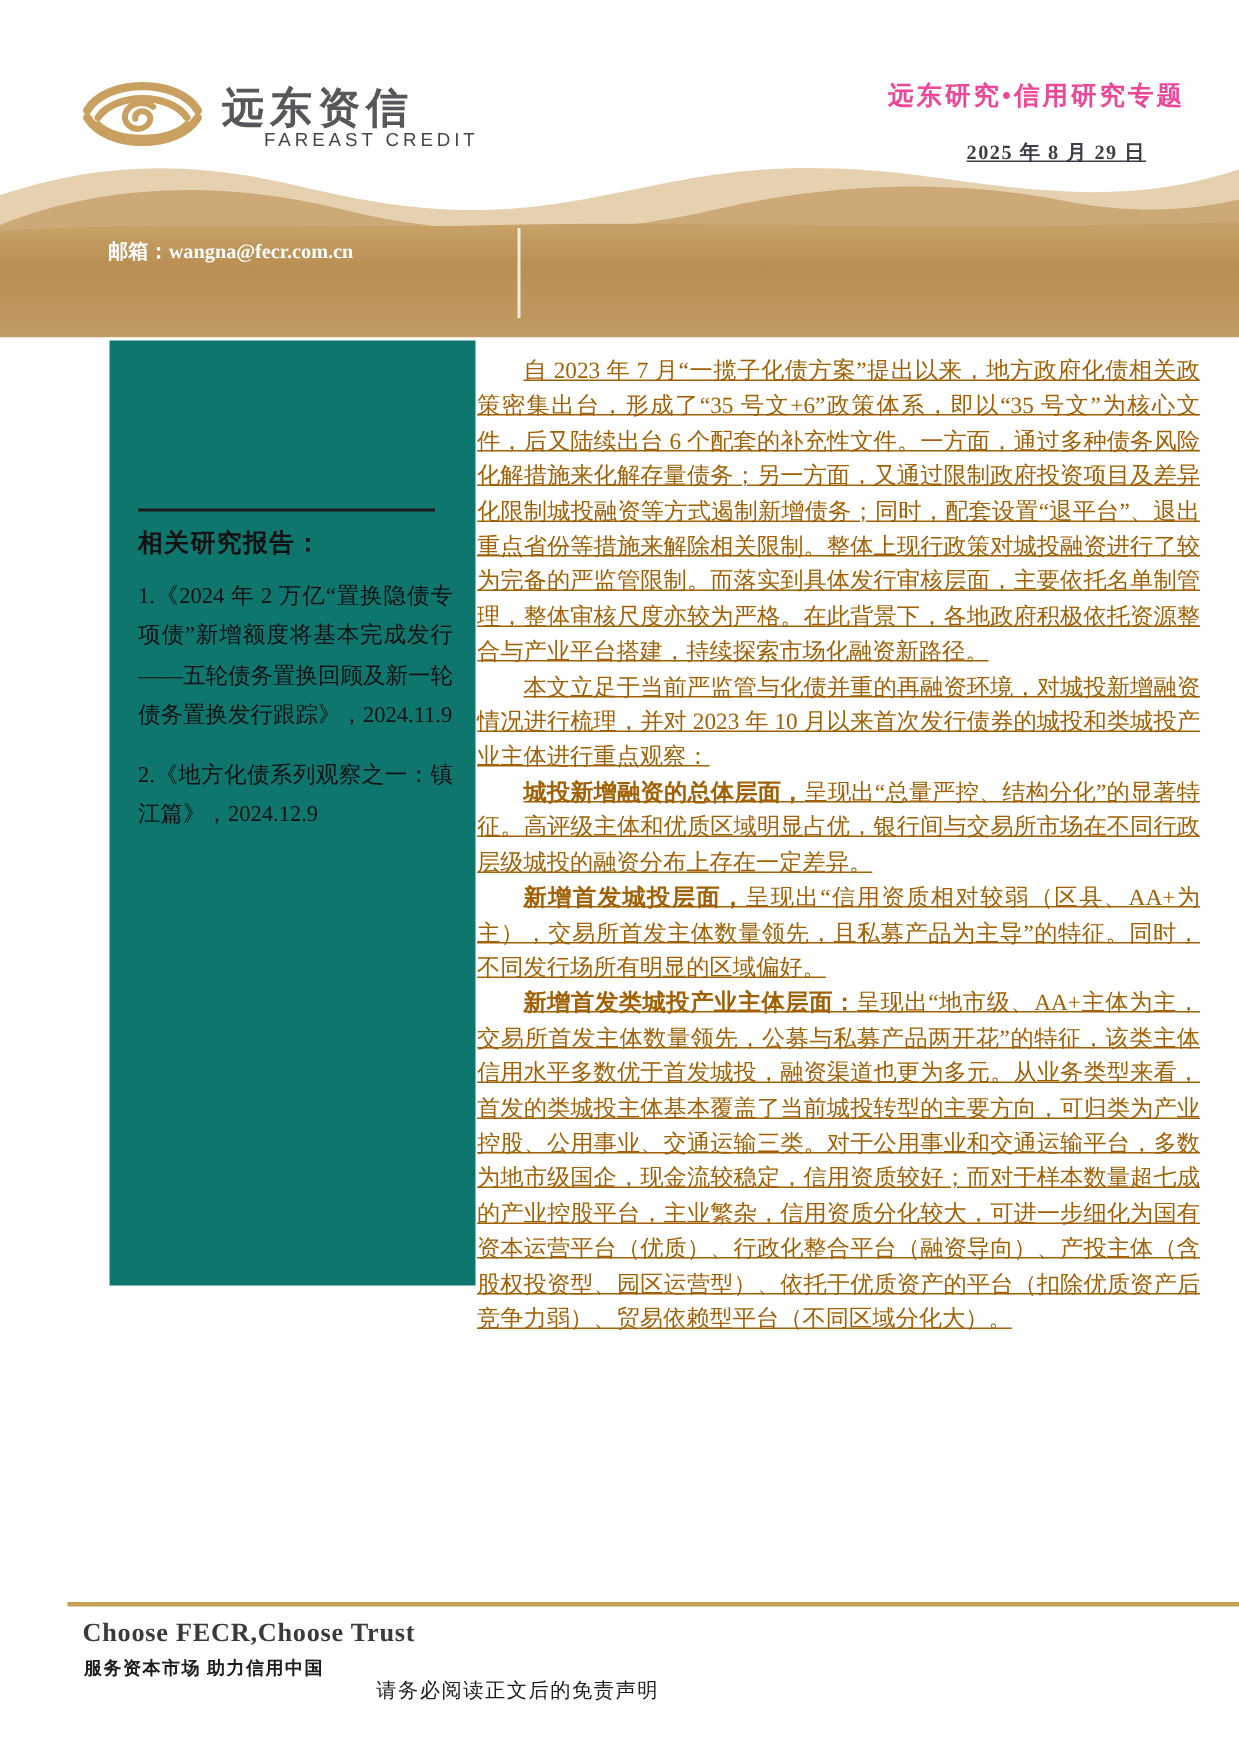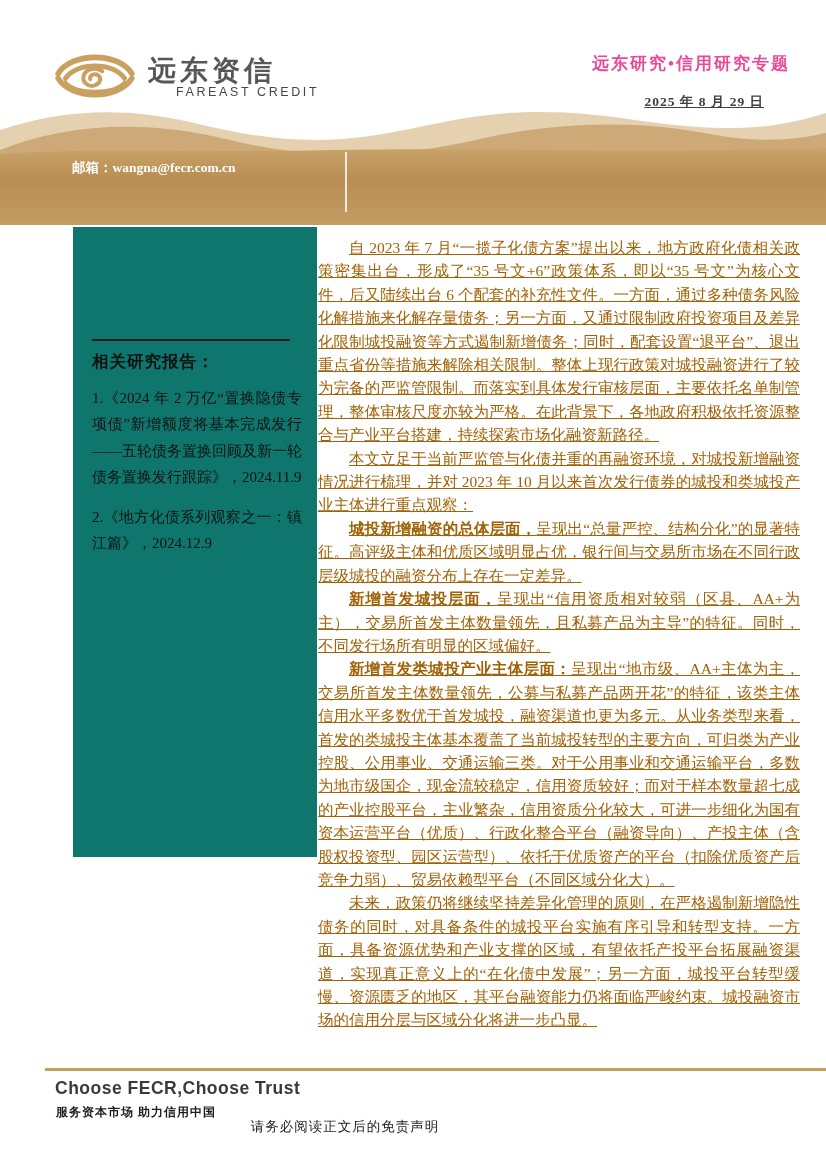--- a/index.html
+++ b/index.html
@@ -27,21 +27,21 @@
   .sidebar-heading{position:absolute;left:19px;top:124px;font-size:16.5px;font-weight:bold;color:#111;letter-spacing:1px;}
   .sidebar-items{position:absolute;left:19px;top:158px;width:210px;}
   .sb-item{margin:0 0 14px 0;font-size:15px;line-height:26.3px;text-align:justify;color:#111;}
   
   .main{position:absolute;left:318px;top:236px;width:482px;}
   .main-heading{margin:0 0 11px 0;text-align:center;font-size:19px;font-weight:bold;letter-spacing:6px;color:#000;}
   .para{margin:0;font-size:15.5px;line-height:23.4px;text-align:justify;text-indent:2em;color:#a16207;text-decoration:underline;}
   .para b{font-weight:bold;}
   
   .footer-line{position:absolute;left:45px;right:0;top:1068px;height:3px;background:#C4A056;}
-  .footer-title{position:absolute;left:55px;top:1078px;font-family:Liberation Sans, sans-serif;font-weight:bold;font-size:17.5px;color:#3A3A3A;letter-spacing:.5px;}
+  .footer-title{position:absolute;left:55px;top:1078px;font-family:Liberation Serif, serif;font-weight:bold;font-size:17.5px;color:#3A3A3A;letter-spacing:.5px;}
   .footer-slogan{position:absolute;left:56px;top:1104px;font-size:12px;font-weight:bold;color:#1d1d1d;letter-spacing:1px;}
   .footer-disclaimer{position:absolute;left:0;top:1118px;width:690px;text-align:center;font-size:13.5px;color:#1d1d1d;letter-spacing:1px;}
 </style>
 </head>
 <body>
 
 <div class="page">
 
   <div class="logo-block">
     <span>
@@ -92,21 +92,20 @@
       </div>
   </div>
 
   <div class="main">
     <div>
         <p class="para"><b></b><span>自 2023 年 7 月“一揽子化债方案”提出以来，地方政府化债相关政策密集出台，形成了“35 号文+6”政策体系，即以“35 号文”为核心文件，后又陆续出台 6 个配套的补充性文件。一方面，通过多种债务风险化解措施来化解存量债务；另一方面，又通过限制政府投资项目及差异化限制城投融资等方式遏制新增债务；同时，配套设置“退平台”、退出重点省份等措施来解除相关限制。整体上现行政策对城投融资进行了较为完备的严监管限制。而落实到具体发行审核层面，主要依托名单制管理，整体审核尺度亦较为严格。在此背景下，各地政府积极依托资源整合与产业平台搭建，持续探索市场化融资新路径。</span></p>
         <p class="para"><b></b><span>本文立足于当前严监管与化债并重的再融资环境，对城投新增融资情况进行梳理，并对 2023 年 10 月以来首次发行债券的城投和类城投产业主体进行重点观察：</span></p>
         <p class="para"><b>城投新增融资的总体层面，</b><span>呈现出“总量严控、结构分化”的显著特征。高评级主体和优质区域明显占优，银行间与交易所市场在不同行政层级城投的融资分布上存在一定差异。</span></p>
         <p class="para"><b>新增首发城投层面，</b><span>呈现出“信用资质相对较弱（区县、AA+为主），交易所首发主体数量领先，且私募产品为主导”的特征。同时，不同发行场所有明显的区域偏好。</span></p>
         <p class="para"><b>新增首发类城投产业主体层面：</b><span>呈现出“地市级、AA+主体为主，交易所首发主体数量领先，公募与私募产品两开花”的特征，该类主体信用水平多数优于首发城投，融资渠道也更为多元。从业务类型来看，首发的类城投主体基本覆盖了当前城投转型的主要方向，可归类为产业控股、公用事业、交通运输三类。对于公用事业和交通运输平台，多数为地市级国企，现金流较稳定，信用资质较好；而对于样本数量超七成的产业控股平台，主业繁杂，信用资质分化较大，可进一步细化为国有资本运营平台（优质）、行政化整合平台（融资导向）、产投主体（含股权投资型、园区运营型）、依托于优质资产的平台（扣除优质资产后竞争力弱）、贸易依赖型平台（不同区域分化大）。</span></p>
-        <p class="para"><b></b><span>未来，政策仍将继续坚持差异化管理的原则，在严格遏制新增隐性债务的同时，对具备条件的城投平台实施有序引导和转型支持。一方面，具备资源优势和产业支撑的区域，有望依托产投平台拓展融资渠道，实现真正意义上的“在化债中发展”；另一方面，城投平台转型缓慢、资源匮乏的地区，其平台融资能力仍将面临严峻约束。城投融资市场的信用分层与区域分化将进一步凸显。</span></p>
       </div>
   </div>
 
   <div class="footer-line"></div>
   <div class="footer-title">Choose FECR,Choose Trust</div>
   <div class="footer-slogan">服务资本市场  助力信用中国</div>
   <div class="footer-disclaimer">请务必阅读正文后的免责声明</div>
 
 </div>
 

